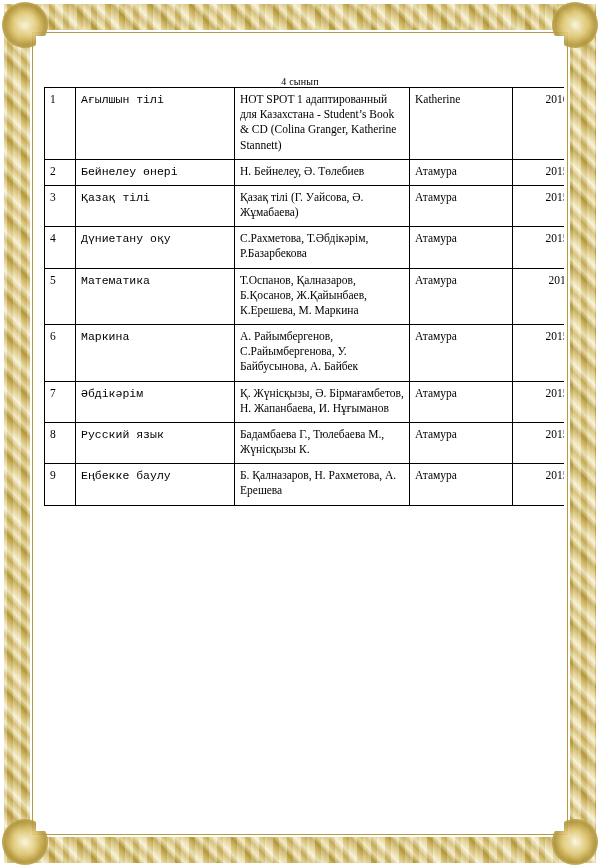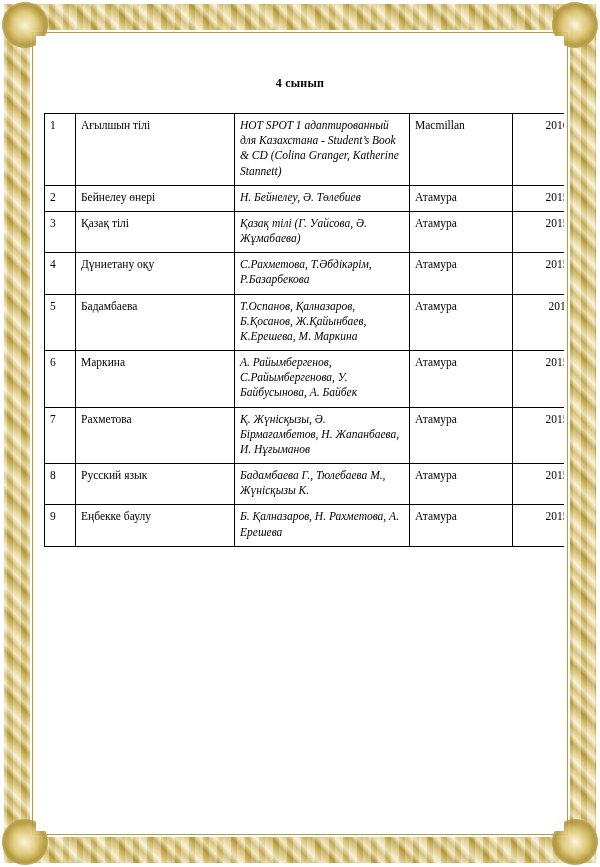--- a/index.html
+++ b/index.html
@@ -94,43 +94,43 @@
     top: 36px;
     right: 36px;
     bottom: 36px;
     background: #ffffff;
     box-sizing: border-box;
     padding: 28px 8px 0 8px;
     overflow: hidden;
   }
   .doc-title {
     text-align: center;
-    font-weight: bold;
-    font-size: 12px;
+    font-weight: normal;
+    font-size: 10px;
     color: #000;
-    margin: 12px 0 22px 0;
+    margin: 12px 0 0 0;
     letter-spacing: 0.2px;
   }
   table.books {
     width: 96%;
     margin: 0 auto;
     border-collapse: collapse;
     table-layout: fixed;
   }
   table.books td {
     border: 1px solid #000;
     vertical-align: top;
     padding: 4px 5px 6px 5px;
     font-size: 11.5px;
     line-height: 1.32;
     color: #000;
   }
   td.c-num   { width: 20px;  text-align: left; }
-  td.c-subj  { width: 148px; }
-  td.c-title { width: 164px; font-style: italic; }
+  td.c-subj  { width: 148px; font-family: Liberation Mono, monospace; }
+  td.c-title { width: 164px; }
   td.c-pub   { width: 92px; }
   td.c-year  { width: 78px; text-align: center; }
 </style>
 </head>
 <body>
 
 <div class="page-frame">
   <div class="border-outer"></div>
   <div class="border-glow"></div>
   <div class="border-inner-line"></div>
@@ -142,21 +142,21 @@
 
 <div class="content">
   <div class="doc-title">4 сынып</div>
 
   <table class="books">
     <tbody>
       <tr>
         <td class="c-num">1</td>
         <td class="c-subj">Ағылшын тілі</td>
         <td class="c-title">HOT SPOT 1 адаптированный для Казахстана - Student’s Book &amp; CD (Colina Granger, Katherine Stannett)</td>
-        <td class="c-pub">Macmillan</td>
+        <td class="c-pub">Katherine</td>
         <td class="c-year">2016</td>
       </tr>
       <tr>
         <td class="c-num">2</td>
         <td class="c-subj">Бейнелеу өнері</td>
         <td class="c-title">Н. Бейнелеу, Ә. Төлебиев</td>
         <td class="c-pub">Атамура</td>
         <td class="c-year">2015</td>
       </tr>
       <tr>
@@ -168,35 +168,35 @@
       </tr>
       <tr>
         <td class="c-num">4</td>
         <td class="c-subj">Дүниетану оқу</td>
         <td class="c-title">С.Рахметова, Т.Әбдікәрім, Р.Базарбекова</td>
         <td class="c-pub">Атамура</td>
         <td class="c-year">2015</td>
       </tr>
       <tr>
         <td class="c-num">5</td>
-        <td class="c-subj">Бадамбаева</td>
+        <td class="c-subj">Математика</td>
         <td class="c-title">Т.Оспанов, Қалназаров, Б.Қосанов, Ж.Қайынбаев, К.Ерешева, М. Маркина</td>
         <td class="c-pub">Атамура</td>
         <td class="c-year">201</td>
       </tr>
       <tr>
         <td class="c-num">6</td>
         <td class="c-subj">Маркина</td>
         <td class="c-title">А. Райымбергенов, С.Райымбергенова, У. Байбусынова, А. Байбек</td>
         <td class="c-pub">Атамура</td>
         <td class="c-year">2015</td>
       </tr>
       <tr>
         <td class="c-num">7</td>
-        <td class="c-subj">Рахметова</td>
+        <td class="c-subj">Әбдікәрім</td>
         <td class="c-title">Қ. Жүнісқызы, Ә. Бірмағамбетов, Н. Жапанбаева, И. Нұғыманов</td>
         <td class="c-pub">Атамура</td>
         <td class="c-year">2015</td>
       </tr>
       <tr>
         <td class="c-num">8</td>
         <td class="c-subj">Русский язык</td>
         <td class="c-title">Бадамбаева Г., Тюлебаева М., Жүнісқызы К.</td>
         <td class="c-pub">Атамура</td>
         <td class="c-year">2015</td>

